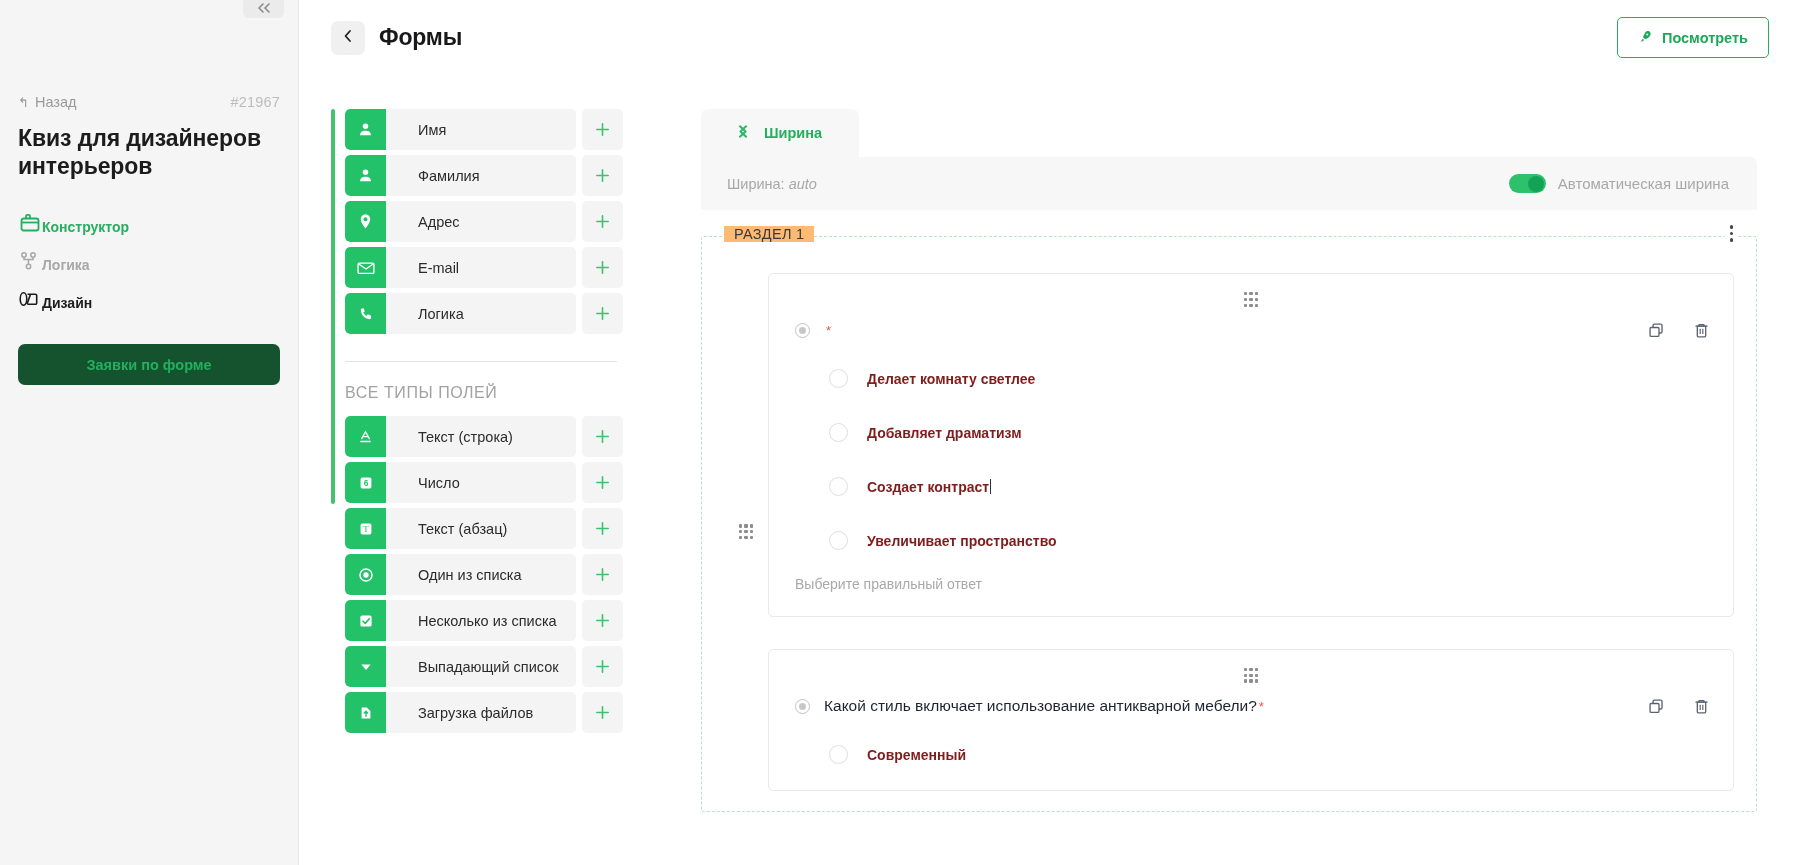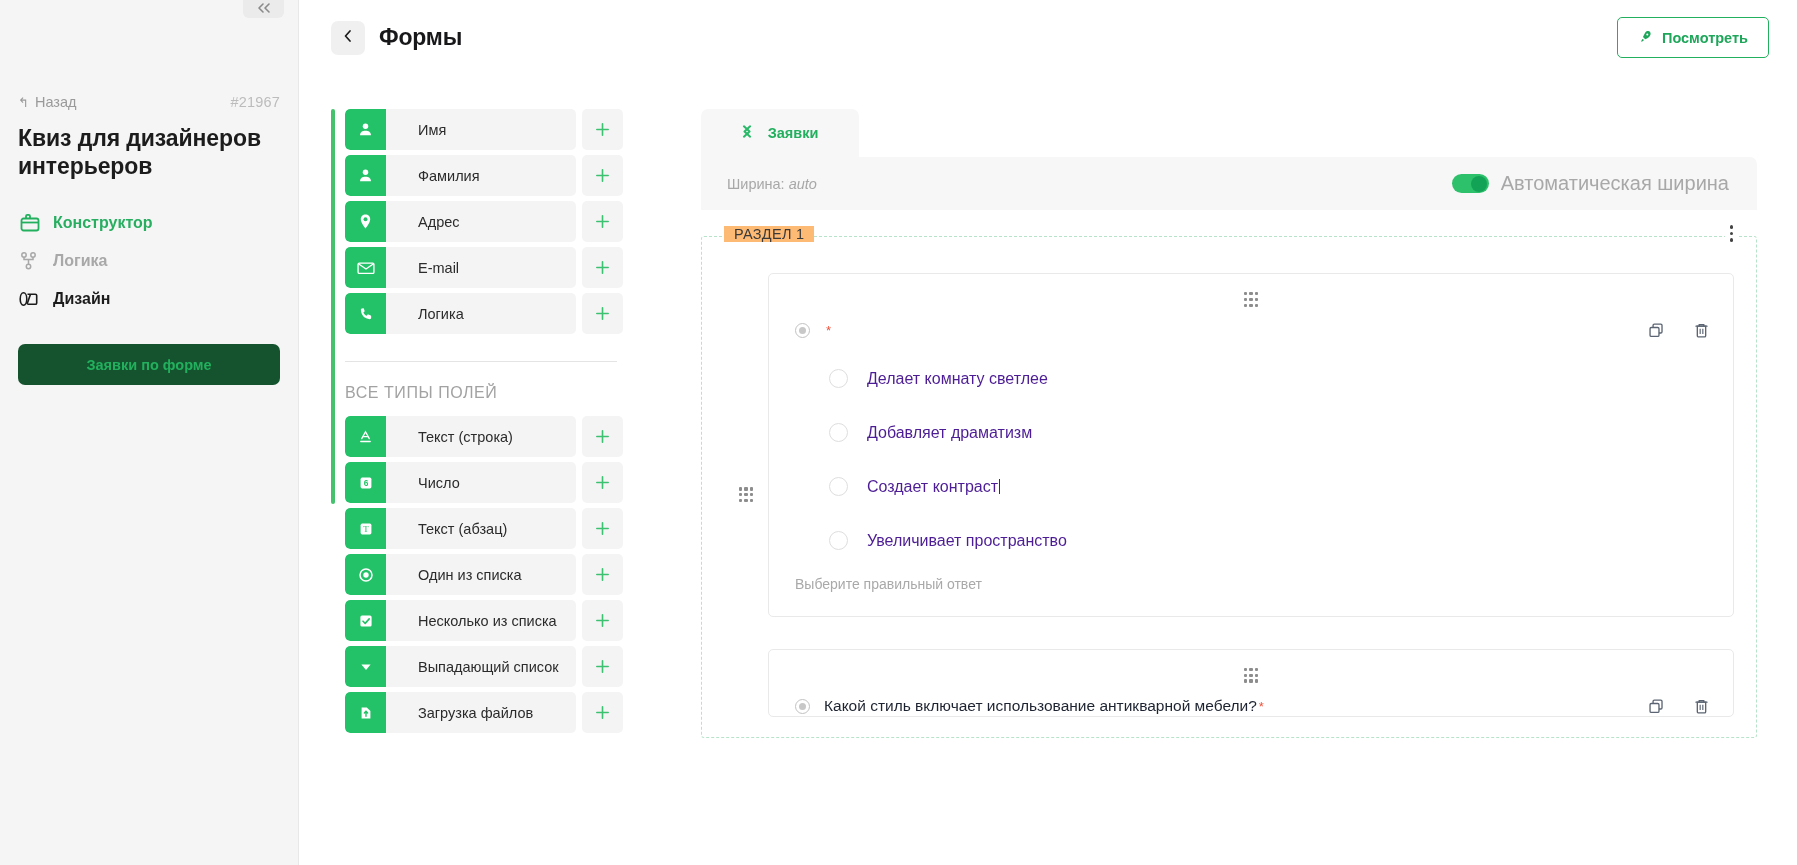--- a/index.html
+++ b/index.html
@@ -42,23 +42,23 @@
   .form-id { color: #bcbcbc; font-size: 14.5px; letter-spacing: .2px; }
 
   .form-title {
     font-size: 23px; line-height: 28px;
     font-weight: 700; color: #1c1c1c;
     letter-spacing: -.1px;
     margin-bottom: 24px;
   }
 
   .nav-item {
-    display: flex; align-items: center; gap: 11px;
+    display: flex; align-items: flex-end; 
     padding: 7px 0; cursor: pointer;
-    font-size: 16px;
+    font-size: 14px;
   }
   .nav-item .nav-label { font-weight: 700; }
   .nav-item.active .nav-label { color: #27ae60; }
   .nav-item.muted .nav-label { color: #a8a8a8; font-weight: 700; }
   .nav-item.dark .nav-label { color: #1c1c1c; }
   .nav-ico { width: 24px; height: 24px; display:flex; align-items:center; justify-content:center; }
 
   .requests-btn {
     margin: 26px 18px 0 18px;
     height: 41px;
@@ -150,21 +150,21 @@
   .width-label i { font-style: italic; }
   .toggle-wrap { margin-left: auto; display: flex; align-items: center; gap: 12px; cursor: pointer; }
   .toggle {
     width: 37px; height: 19px; border-radius: 10px; background: #2ec16c;
     position: relative;
   }
   .toggle .knob {
     position: absolute; top: 1.5px; right: 1.5px;
     width: 16px; height: 16px; border-radius: 50%; background: #13a356;
   }
-  .toggle-text { font-size: 20px; color: #a8a8a8; }
+  .toggle-text { font-size: 15px; color: #a8a8a8; }
 
   .section-box {
     margin-top: 26px;
     border: 1px dashed #b6e3c9;
     border-radius: 3px;
     padding: 0 22px 20px 22px;
     position: relative;
   }
   .section-head {
     position: absolute; top: -11px; left: 22px;
@@ -213,21 +213,21 @@
   .q-actions { margin-left: auto; display: flex; gap: 26px; align-items: center; }
   .icon-btn { cursor: pointer; display: flex; }
 
   .opt-list { margin-top: 20px; padding-left: 38px; }
   .opt-row { display: flex; align-items: center; height: 38px; margin-bottom: 16px; }
   .opt-radio {
     width: 19px; height: 19px; border-radius: 50%;
     border: 1.4px solid #dedede; background: #fff;
     flex: 0 0 19px; margin-right: 19px;
   }
-  .opt-text { font-size: 16px; color: #4c1d95; position: relative; }
+  .opt-text { font-size: 14px; color: #7f1d1d; position: relative; font-weight: bold; }
   .caret {
     display: inline-block; width: 1px; height: 15px;
     background: #2e3440; vertical-align: -2px; margin-left: 1px;
   }
   .hint { font-size: 14px; color: #a9a9a9; padding-left: 4px; margin-top: 6px; }
 
   .q-card.partial { margin-bottom: 0; padding-bottom: 0; }
 </style>
 </head>
 <body>
@@ -538,21 +538,21 @@
       <section class="canvas">
 
         <div class="tabs-row">
           <div class="tab">
             <span>
               <svg width="17" height="15" viewBox="0 0 18 16" fill="none">
                 <path d="M2 2.5 8 8 2 13.5" stroke="#2bb96a" stroke-width="2.2" stroke-linecap="round" stroke-linejoin="round"></path>
                 <path d="M8.6 2.5 2.6 8l6 5.5" stroke="#2bb96a" stroke-width="2.2" stroke-linecap="round" stroke-linejoin="round"></path>
               </svg>
             </span>
-            <span>Заявки</span>
+            <span>Ширина</span>
           </div>
         </div>
 
         <div class="settings-bar">
           <span class="width-label">
             <span>Ширина:</span>
             <i>auto</i>
           </span>
           <div class="toggle-wrap">
             <div class="toggle">
@@ -676,20 +676,26 @@
                       <svg width="19" height="19" viewBox="0 0 20 20" fill="none">
                         <path d="M4.2 5.4h11.6" stroke="#5b6472" stroke-width="1.4" stroke-linecap="round"></path>
                         <path d="M7.6 5.4V3.9h4.8v1.5" stroke="#5b6472" stroke-width="1.4"></path>
                         <path d="M5.6 5.4h8.8v10a1.3 1.3 0 0 1-1.3 1.3H6.9a1.3 1.3 0 0 1-1.3-1.3v-10Z" stroke="#5b6472" stroke-width="1.4"></path>
                         <path d="M8.6 8.2v5.6M11.4 8.2v5.6" stroke="#5b6472" stroke-width="1.2"></path>
                       </svg>
                     </span>
                   </div>
                 </div>
 
+                <div class="opt-list">
+                  <div class="opt-row">
+                    <span class="opt-radio"></span>
+                    <span class="opt-text">Современный</span>
+                  </div>
+                </div>
               </div>
 
             </div>
           </div>
         </div>
 
       </section>
     </div>
   </main>
 </div>

